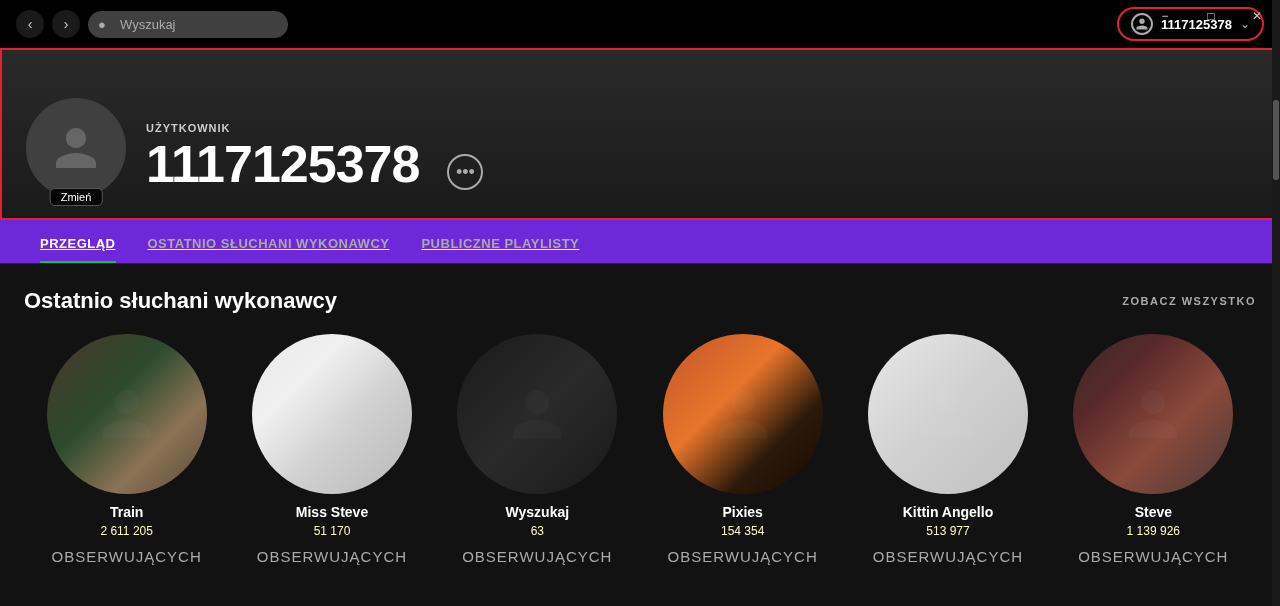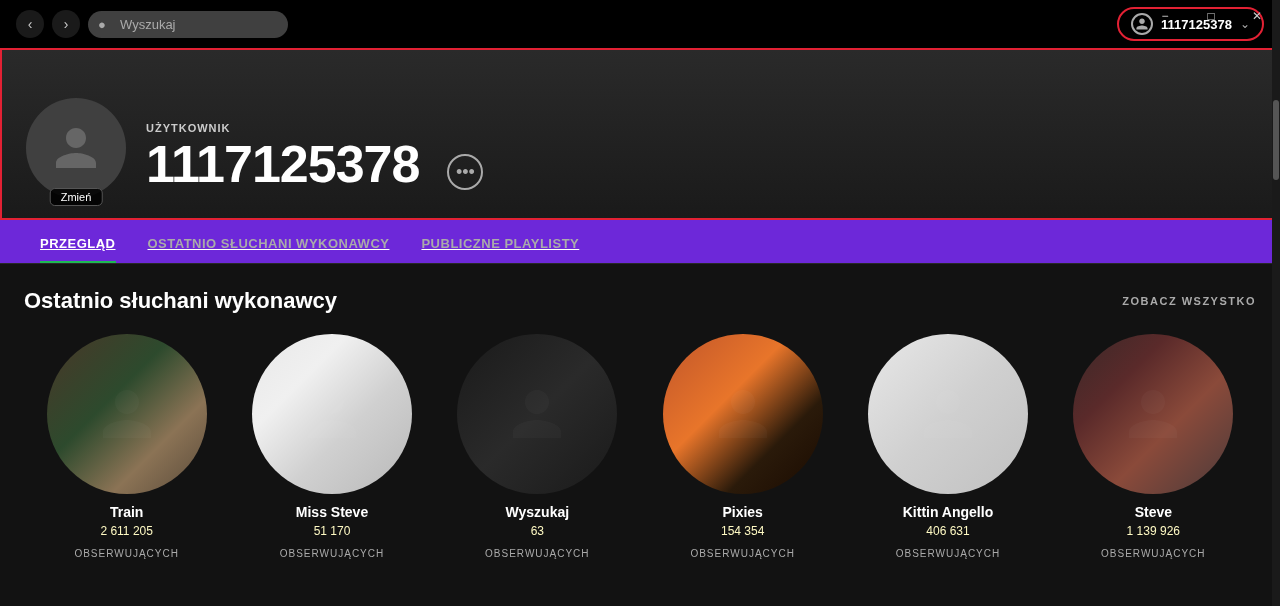--- a/index.html
+++ b/index.html
@@ -277,21 +277,21 @@
       font-weight: 700;
       text-align: center;
     }
     .artist-followers {
       font-size: 12px;
       color: #fef9c3;
       text-align: center;
       margin-top: -6px;
     }
     .artist-followers-label {
-      font-size: 10px;
+      font-size: 15px;
       color: #aaa;
       text-align: center;
       letter-spacing: 1px;
       text-transform: uppercase;
     }
 
     
     .person-svg {
       width: 50px;
       height: 50px;
@@ -431,21 +431,21 @@
     <div class="artist-followers-label">OBSERWUJĄCYCH</div>
   </div>
       <div class="artist-card">
     <div class="artist-image artist-img-5" style="position: relative;">
 
     <svg width="60" height="60" viewBox="0 0 24 24" fill="rgba(255,255,255,0.15)" style="position:absolute;opacity:0.2">
             <path d="M12 12c2.7 0 4.8-2.1 4.8-4.8S14.7 2.4 12 2.4 7.2 4.5 7.2 7.2 9.3 12 12 12zm0 2.4c-3.2 0-9.6 1.6-9.6 4.8v2.4h19.2v-2.4c0-3.2-6.4-4.8-9.6-4.8z"></path>
           </svg>
         </div>
     <div class="artist-name">Kittin Angello</div>
-    <div class="artist-followers">406 631</div>
+    <div class="artist-followers">513 977</div>
     <div class="artist-followers-label">OBSERWUJĄCYCH</div>
   </div>
       <div class="artist-card">
     <div class="artist-image artist-img-6" style="position: relative;">
 
     <svg width="60" height="60" viewBox="0 0 24 24" fill="rgba(255,255,255,0.15)" style="position:absolute;opacity:0.2">
             <path d="M12 12c2.7 0 4.8-2.1 4.8-4.8S14.7 2.4 12 2.4 7.2 4.5 7.2 7.2 9.3 12 12 12zm0 2.4c-3.2 0-9.6 1.6-9.6 4.8v2.4h19.2v-2.4c0-3.2-6.4-4.8-9.6-4.8z"></path>
           </svg>
         </div>
     <div class="artist-name">Steve</div>

